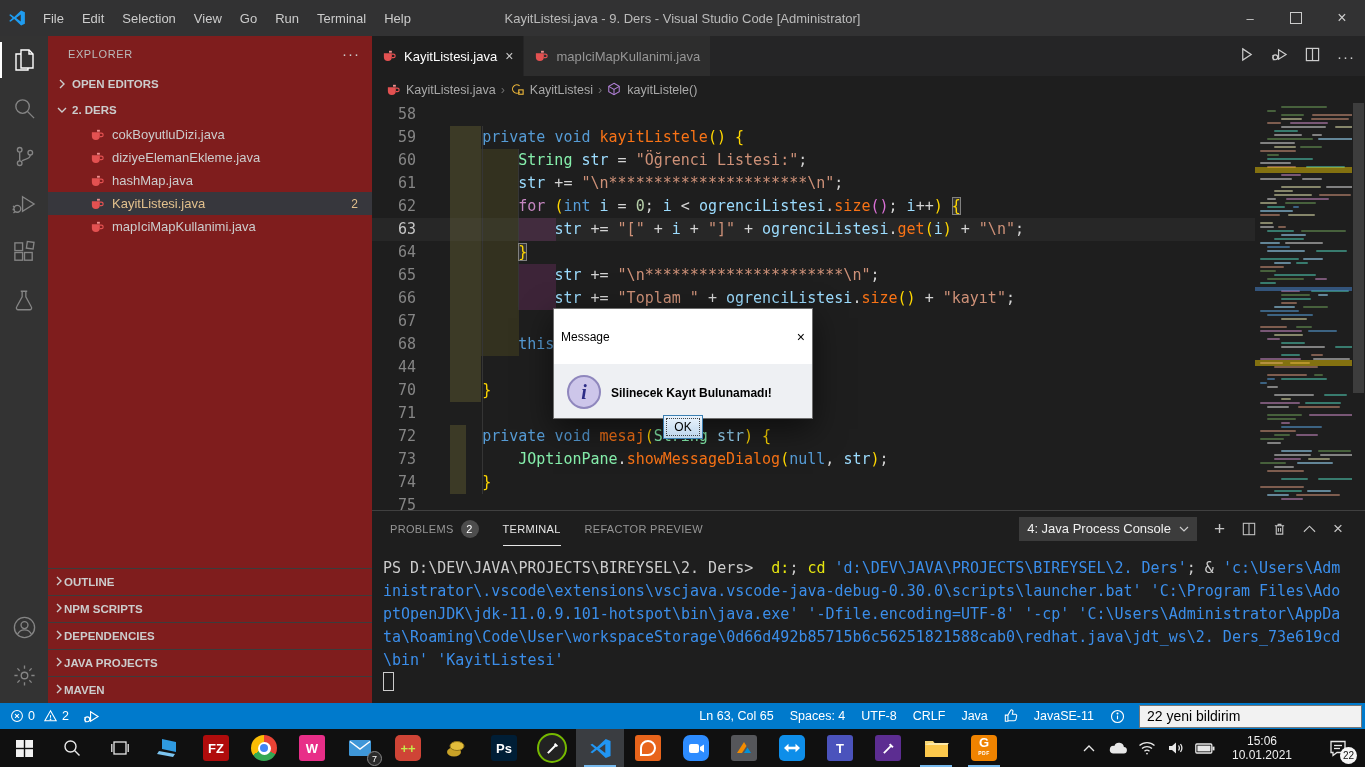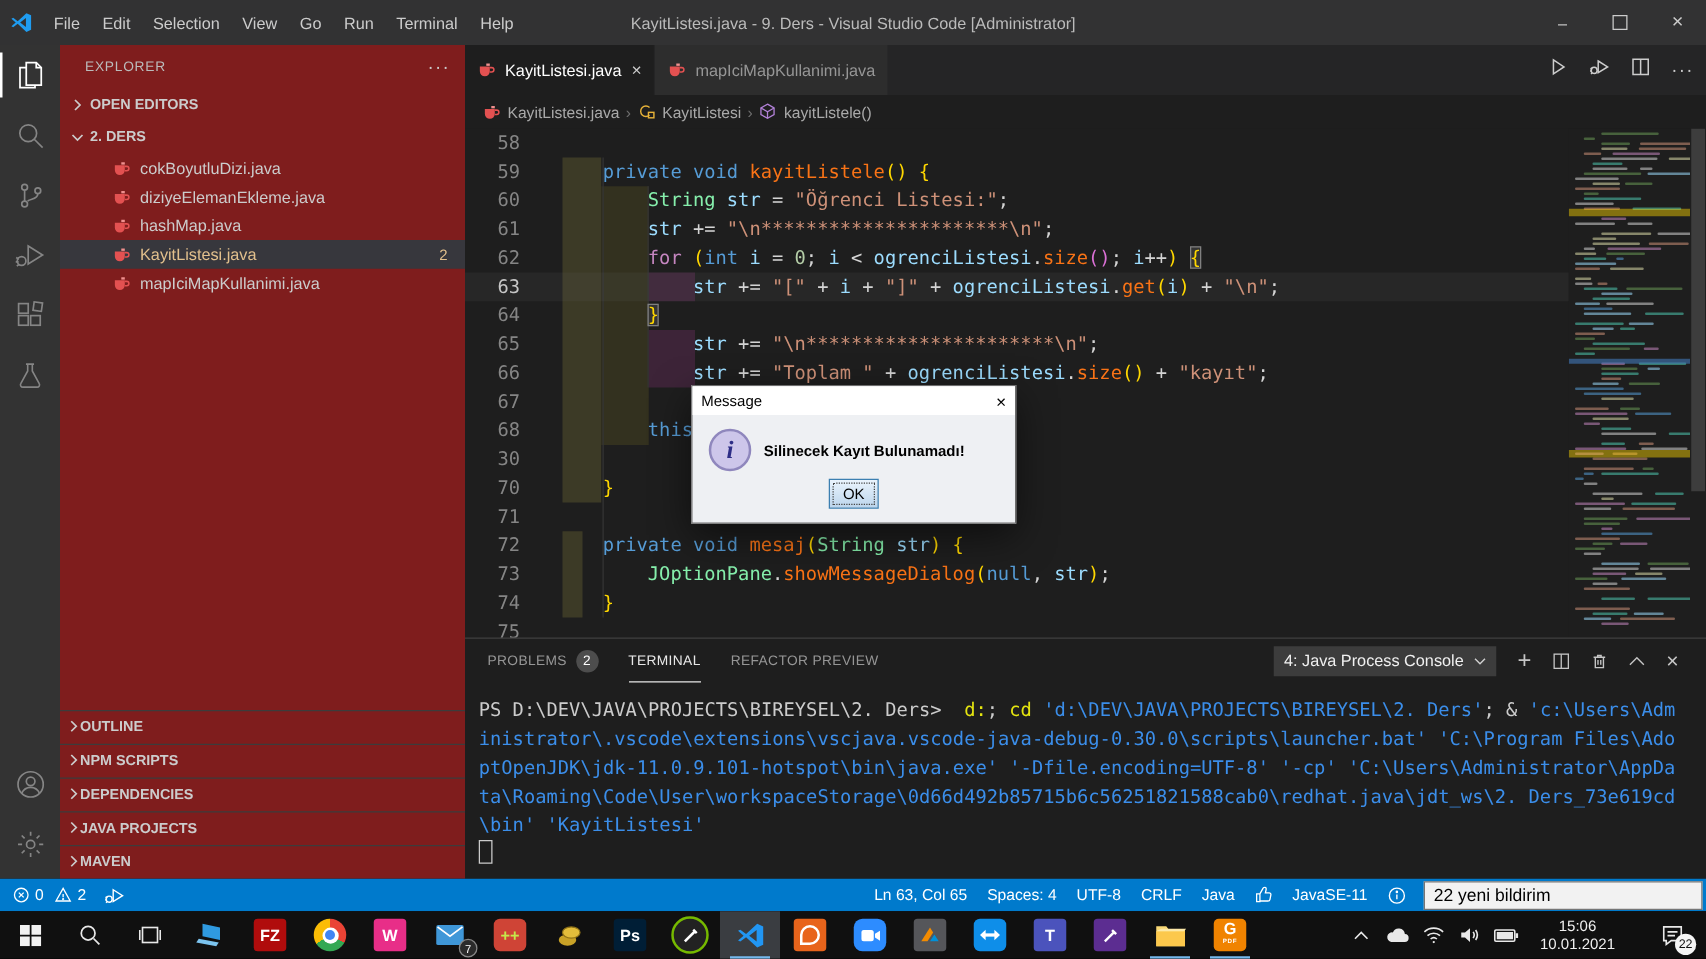--- a/index.html
+++ b/index.html
@@ -120,21 +120,21 @@
   .tray-ico{width:29px;height:38px;display:flex;align-items:center;justify-content:center;}
   .tray svg{stroke:#e8e8e8;fill:none;stroke-width:1.3;}
   .clock{width:78px;text-align:center;color:#f0f0f0;font-size:12px;line-height:14px;margin:0 14px 0 4px;}
   .notif{width:46px;height:38px;display:flex;align-items:center;justify-content:center;position:relative;margin-right:4px;}
   .notif-badge{position:absolute;right:4px;bottom:3px;background:#f5f5f5;color:#111;border-radius:50%;
                width:17px;height:17px;font-size:10px;display:flex;align-items:center;justify-content:center;margin-left:24px;}
 
   
   .dialog{position:absolute;left:553px;top:308px;width:260px;height:111px;z-index:50;
           box-shadow:0 10px 30px rgba(0,0,0,.55);border:1px solid #6d6d6d;box-sizing:border-box;background:#eef0f3;}
-  .dlg-title{height:23px;background:#ffffff;display:flex;align-items:center;padding:0 7px;color:#000;font-size:12px;}
+  .dlg-title{height:23px;background:#ffffff;display:flex;align-items:center;padding:16px 7px;color:#000;font-size:12px;}
   .dlg-close{margin-left:auto;color:#000;font-size:14px;}
   .dlg-body{position:relative;height:86px;}
   .dlg-ico{position:absolute;left:13px;top:11px;width:34px;height:34px;border-radius:50%;background:#cdc6ea;
            border:2px solid #8f87bd;box-sizing:border-box;display:flex;align-items:center;justify-content:center;
            font-family:"Liberation Serif","DejaVu Serif",serif;font-style:italic;font-weight:bold;font-size:20px;color:#2d2d86;}
   .dlg-msg{position:absolute;left:57px;top:22px;color:#000;font-size:12px;font-weight:bold;}
   .dlg-ok{position:absolute;left:50%;transform:translateX(-50%);bottom:11px;width:40px;height:24px;
           background:linear-gradient(#eaf4fd,#bcd5ec);border:1px solid #3c7fb1;box-sizing:border-box;
           color:#000;font-size:12px;display:flex;align-items:center;justify-content:center;
           outline:1px dotted #444;outline-offset:-4px;}
@@ -403,21 +403,21 @@
         <div class="code-line"><div class="gutter">59</div><pre class="ctext"><span class="tk-d">    </span><span class="tk-k">private</span><span class="tk-d"> </span><span class="tk-k">void</span><span class="tk-d"> </span><span class="tk-f">kayitListele</span><span class="tk-b">()</span><span class="tk-d"> </span><span class="tk-b">{</span></pre></div>
         <div class="code-line"><div class="gutter">60</div><pre class="ctext"><span class="tk-d">        </span><span class="tk-t">String</span><span class="tk-d"> </span><span class="tk-v">str</span><span class="tk-d"> = </span><span class="tk-s">"Öğrenci Listesi:"</span><span class="tk-d">;</span></pre></div>
         <div class="code-line"><div class="gutter">61</div><pre class="ctext"><span class="tk-d">        </span><span class="tk-v">str</span><span class="tk-d"> += </span><span class="tk-s">"\n**********************\n"</span><span class="tk-d">;</span></pre></div>
         <div class="code-line"><div class="gutter">62</div><pre class="ctext"><span class="tk-d">        </span><span class="tk-c">for</span><span class="tk-d"> </span><span class="tk-b">(</span><span class="tk-k">int</span><span class="tk-d"> </span><span class="tk-v">i</span><span class="tk-d"> = </span><span class="tk-n">0</span><span class="tk-d">; </span><span class="tk-v">i</span><span class="tk-d"> &lt; </span><span class="tk-v">ogrenciListesi</span><span class="tk-d">.</span><span class="tk-f">size</span><span class="tk-p">()</span><span class="tk-d">; </span><span class="tk-v">i</span><span class="tk-d">++</span><span class="tk-b">)</span><span class="tk-d"> </span><span class="tk-bx">{</span></pre></div>
         <div class="code-line current"><div class="gutter">63</div><pre class="ctext"><span class="tk-d">            </span><span class="tk-v">str</span><span class="tk-d"> += </span><span class="tk-s">"["</span><span class="tk-d"> + </span><span class="tk-v">i</span><span class="tk-d"> + </span><span class="tk-s">"]"</span><span class="tk-d"> + </span><span class="tk-v">ogrenciListesi</span><span class="tk-d">.</span><span class="tk-f">get</span><span class="tk-b">(</span><span class="tk-v">i</span><span class="tk-b">)</span><span class="tk-d"> + </span><span class="tk-s">"\n"</span><span class="tk-d">;</span></pre></div>
         <div class="code-line"><div class="gutter">64</div><pre class="ctext"><span class="tk-d">        </span><span class="tk-bx">}</span></pre></div>
         <div class="code-line"><div class="gutter">65</div><pre class="ctext"><span class="tk-d">            </span><span class="tk-v">str</span><span class="tk-d"> += </span><span class="tk-s">"\n**********************\n"</span><span class="tk-d">;</span></pre></div>
         <div class="code-line"><div class="gutter">66</div><pre class="ctext"><span class="tk-d">            </span><span class="tk-v">str</span><span class="tk-d"> += </span><span class="tk-s">"Toplam "</span><span class="tk-d"> + </span><span class="tk-v">ogrenciListesi</span><span class="tk-d">.</span><span class="tk-f">size</span><span class="tk-b">()</span><span class="tk-d"> + </span><span class="tk-s">"kayıt"</span><span class="tk-d">;</span></pre></div>
         <div class="code-line"><div class="gutter">67</div><pre class="ctext"></pre></div>
         <div class="code-line"><div class="gutter">68</div><pre class="ctext"><span class="tk-d">        </span><span class="tk-k">this</span></pre></div>
-        <div class="code-line"><div class="gutter">30</div><pre class="ctext"></pre></div>
+        <div class="code-line"><div class="gutter">44</div><pre class="ctext"></pre></div>
         <div class="code-line"><div class="gutter">70</div><pre class="ctext"><span class="tk-d">    </span><span class="tk-b">}</span></pre></div>
         <div class="code-line"><div class="gutter">71</div><pre class="ctext"></pre></div>
         <div class="code-line"><div class="gutter">72</div><pre class="ctext"><span class="tk-d">    </span><span class="tk-k">private</span><span class="tk-d"> </span><span class="tk-k">void</span><span class="tk-d"> </span><span class="tk-f">mesaj</span><span class="tk-b">(</span><span class="tk-t">String</span><span class="tk-d"> </span><span class="tk-v">str</span><span class="tk-b">)</span><span class="tk-d"> </span><span class="tk-b">{</span></pre></div>
         <div class="code-line"><div class="gutter">73</div><pre class="ctext"><span class="tk-d">        </span><span class="tk-t">JOptionPane</span><span class="tk-d">.</span><span class="tk-f">showMessageDialog</span><span class="tk-b">(</span><span class="tk-k">null</span><span class="tk-d">, </span><span class="tk-v">str</span><span class="tk-b">)</span><span class="tk-d">;</span></pre></div>
         <div class="code-line"><div class="gutter">74</div><pre class="ctext"><span class="tk-d">    </span><span class="tk-b">}</span></pre></div>
         <div class="code-line"><div class="gutter">75</div><pre class="ctext"></pre></div>
       </div>
   </div>
 
   <div class="minimap">

